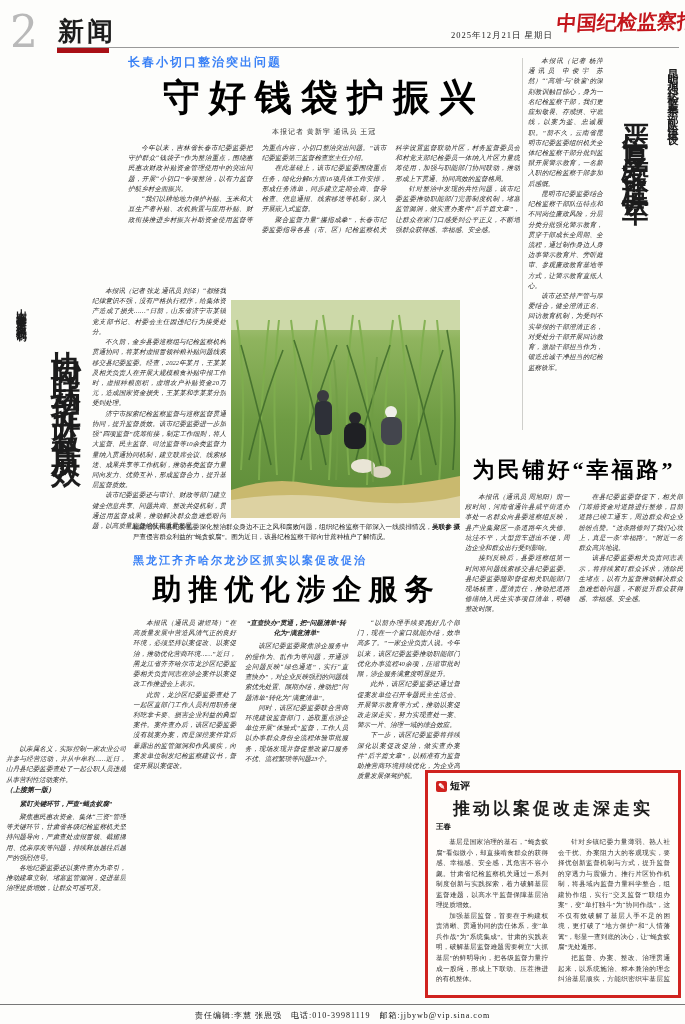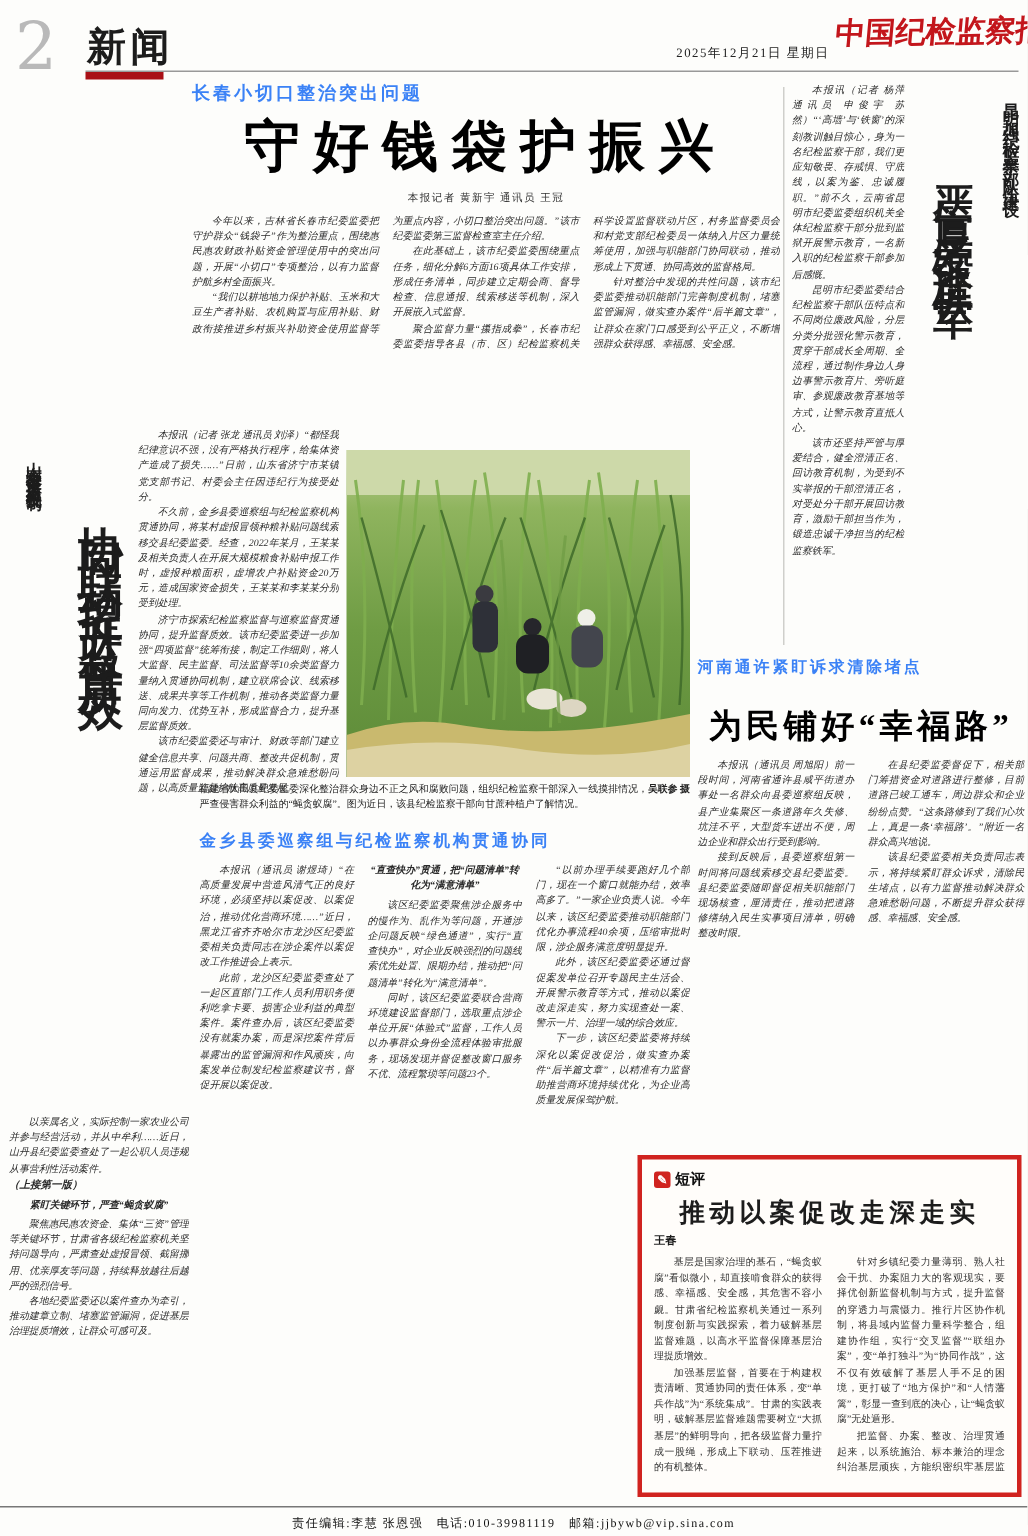--- a/index.html
+++ b/index.html
@@ -146,30 +146,30 @@
           <path d="M142,182 q-4,-60 4,-125"></path>
       </g>
     </svg>
   </div>
   <div class="abs caption" style="left:133px;top:522px;width:327px;height:26px;">
     <span class="credit">吴联参 摄</span>
     <span>福建省大田县纪委监委深化整治群众身边不正之风和腐败问题，组织纪检监察干部深入一线摸排情况，严查侵害群众利益的“蝇贪蚁腐”。图为近日，该县纪检监察干部向甘蔗种植户了解情况。</span>
   </div>
 
   <div class="abs" style="left:133px;top:553px;width:327px;height:445px;">
-    <div class="kicker" style="font-size:11px;">金乡县委巡察组与纪检监察机构贯通协同</div>
+    <div class="kicker" style="font-size:11px;">黑龙江齐齐哈尔龙沙区抓实以案促改促治</div>
+    <div class="headline" style="font-size:29px;letter-spacing:7px;margin-top:2px;">助推优化涉企服务</div>
     <div class="body-text cols-3" style="height:372px;margin-top:8px;">
       <div style="display:contents"><p>本报讯（通讯员 谢煜琦）“在高质量发展中营造风清气正的良好环境，必须坚持以案促改、以案促治，推动优化营商环境……”近日，黑龙江省齐齐哈尔市龙沙区纪委监委相关负责同志在涉企案件以案促改工作推进会上表示。</p><p>此前，龙沙区纪委监委查处了一起区直部门工作人员利用职务便利吃拿卡要、损害企业利益的典型案件。案件查办后，该区纪委监委没有就案办案，而是深挖案件背后暴露出的监管漏洞和作风顽疾，向案发单位制发纪检监察建议书，督促开展以案促改。</p></div>
       <p class="sub">“直查快办”贯通，把“问题清单”转化为“满意清单”</p>
       <div style="display:contents"><p>该区纪委监委聚焦涉企服务中的慢作为、乱作为等问题，开通涉企问题反映“绿色通道”，实行“直查快办”，对企业反映强烈的问题线索优先处置、限期办结，推动把“问题清单”转化为“满意清单”。</p><p>同时，该区纪委监委联合营商环境建设监督部门，选取重点涉企单位开展“体验式”监督，工作人员以办事群众身份全流程体验审批服务，现场发现并督促整改窗口服务不优、流程繁琐等问题23个。</p><p>“以前办理手续要跑好几个部门，现在一个窗口就能办结，效率高多了。”一家企业负责人说。今年以来，该区纪委监委推动职能部门优化办事流程40余项，压缩审批时限，涉企服务满意度明显提升。</p><p>此外，该区纪委监委还通过督促案发单位召开专题民主生活会、开展警示教育等方式，推动以案促改走深走实，努力实现查处一案、警示一片、治理一域的综合效应。</p><p>下一步，该区纪委监委将持续深化以案促改促治，做实查办案件“后半篇文章”，以精准有力监督助推营商环境持续优化，为企业高质量发展保驾护航。</p></div>
     </div>
   </div>
 
   <div class="abs" style="left:465px;top:438px;width:218px;height:324px;">
-    <div class="kicker" style="font-size:10.5px;">河南通许紧盯诉求清除堵点</div>
     <div class="headline" style="font-size:22px;letter-spacing:3px;margin-top:17px;">为民铺好“幸福路”</div>
     <div class="body-text cols-2" style="height:262px;margin-top:7px;">
         <p>本报讯（通讯员 周旭阳）前一段时间，河南省通许县咸平街道办事处一名群众向县委巡察组反映，县产业集聚区一条道路年久失修、坑洼不平，大型货车进出不便，周边企业和群众出行受到影响。</p>
         <p>接到反映后，县委巡察组第一时间将问题线索移交县纪委监委。县纪委监委随即督促相关职能部门现场核查，厘清责任，推动把道路修缮纳入民生实事项目清单，明确整改时限。</p>
         <p>在县纪委监委督促下，相关部门筹措资金对道路进行整修，目前道路已竣工通车，周边群众和企业纷纷点赞。“这条路修到了我们心坎上，真是一条‘幸福路’。”附近一名群众高兴地说。</p>
         <p>该县纪委监委相关负责同志表示，将持续紧盯群众诉求，清除民生堵点，以有力监督推动解决群众急难愁盼问题，不断提升群众获得感、幸福感、安全感。</p>
       </div>
   </div>
 
   <div class="abs body-text" style="left:6px;top:744px;width:120px;height:252px;">

